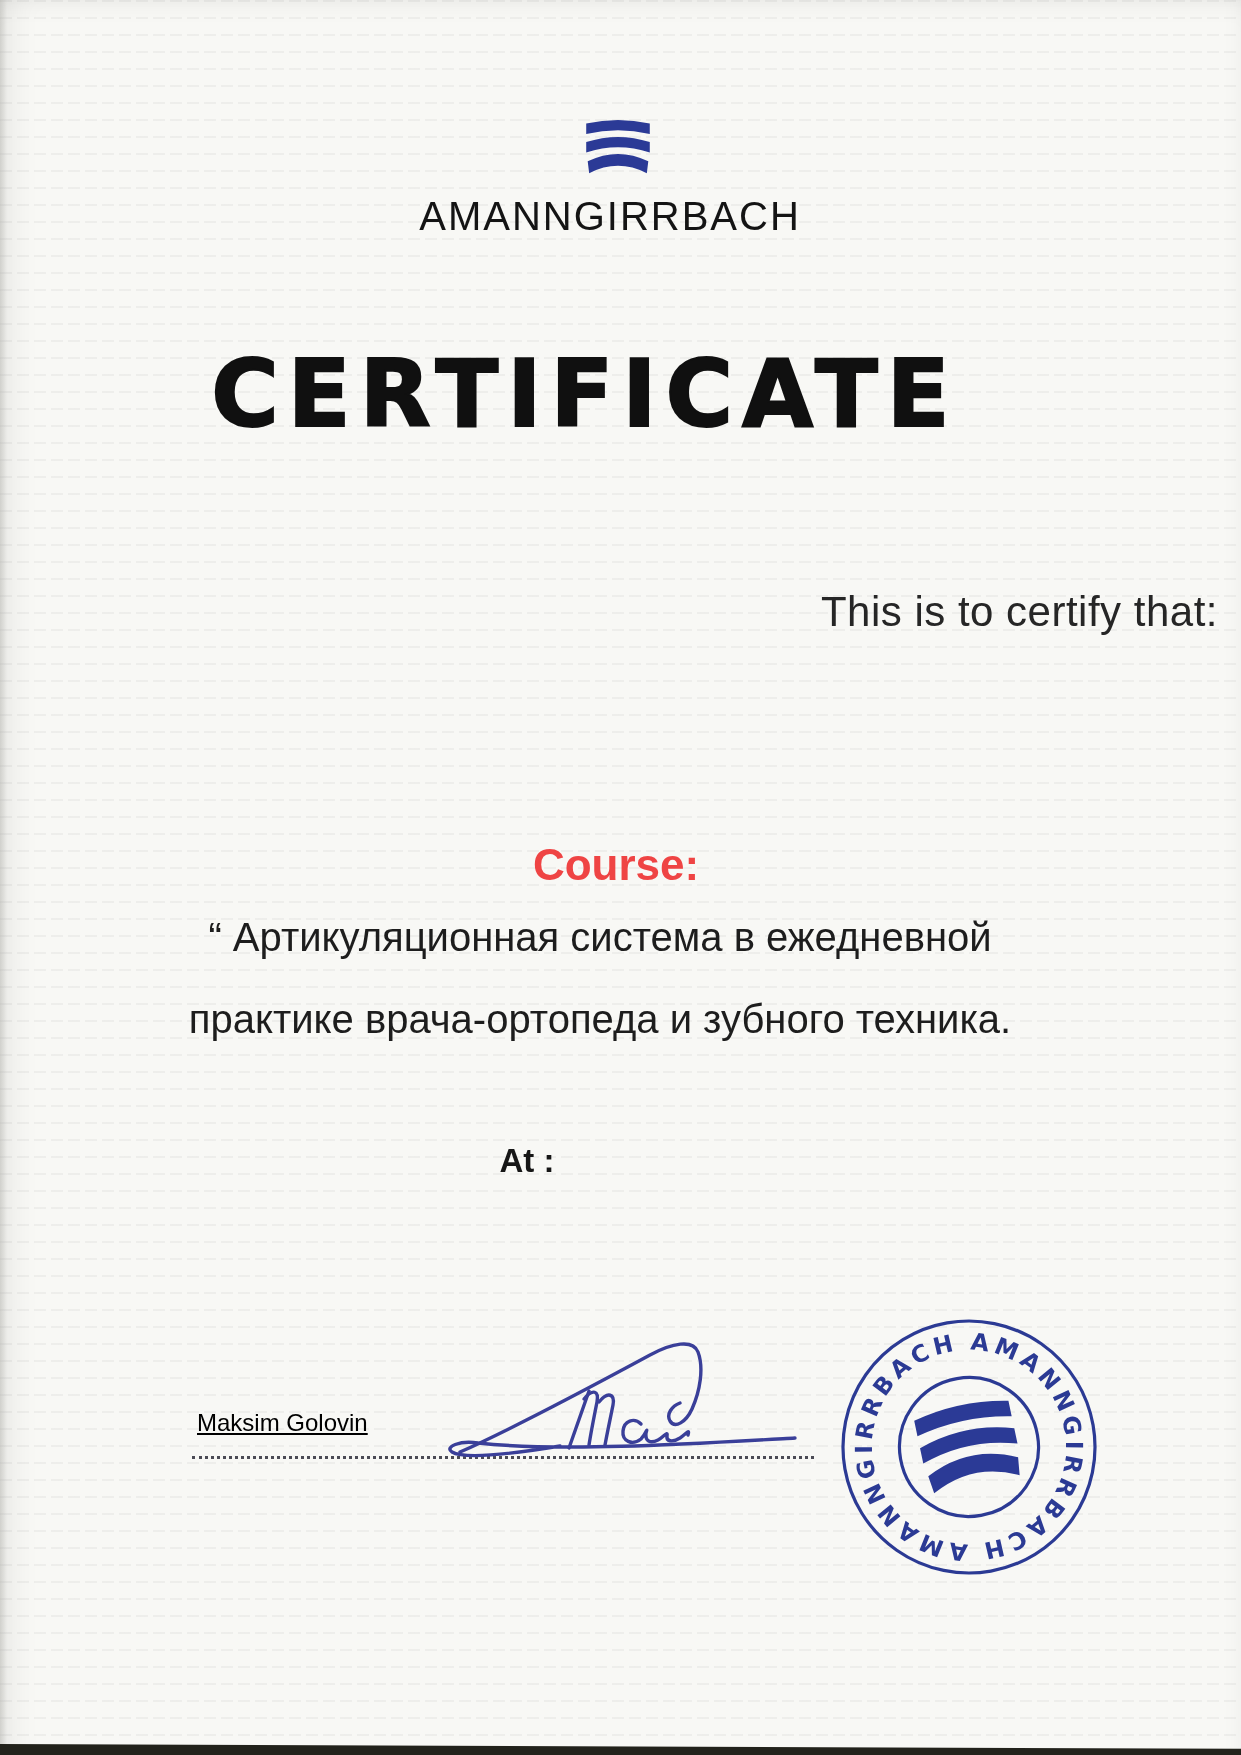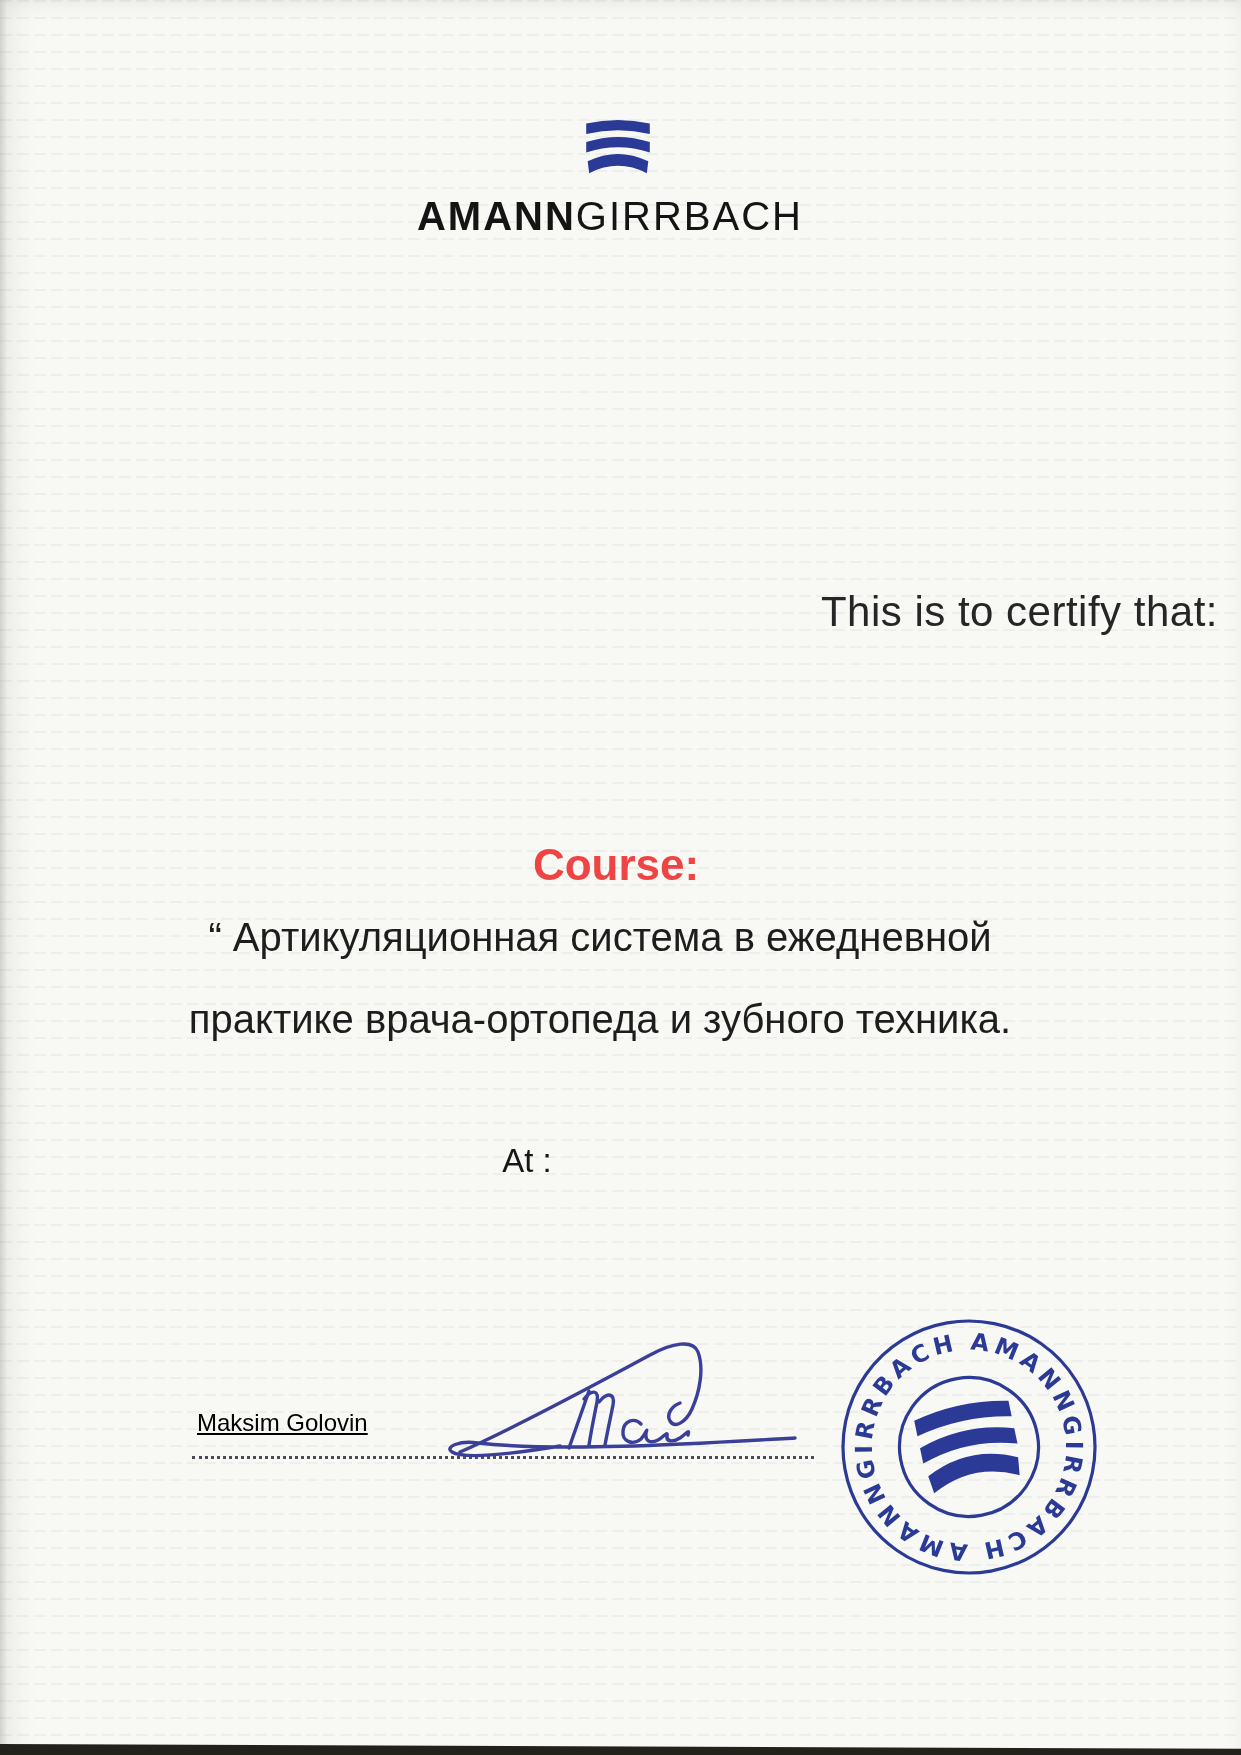--- a/index.html
+++ b/index.html
@@ -16,32 +16,32 @@
                 inset -16px 0 26px -22px rgba(0,0,0,0.08),
                 inset 0 22px 30px -26px rgba(0,0,0,0.10);}
   .scan-bottom{position:absolute;left:0;right:0;bottom:0;height:13px;background:#22221b;
     clip-path:polygon(0 15%, 100% 52%, 100% 100%, 0 100%);}
   .scan-left{position:absolute;left:0;top:0;bottom:0;width:7px;
     background:linear-gradient(90deg, rgba(180,180,175,0.45), rgba(180,180,175,0));}
 
   .logo-top{position:absolute;left:581px;top:114px;}
   .wordmark{position:absolute;left:0;top:194px;width:1220px;text-align:center;
     font-size:40px;letter-spacing:2px;color:#141414;white-space:nowrap;}
-  .wordmark .b{font-weight:bold;}
+  .wordmark .b{font-weight:normal;}
   .cert-title{position:absolute;left:0;top:349px;width:1170px;text-align:center;
     font-family:"DejaVu Sans",sans-serif;font-weight:bold;font-size:92px;line-height:1;
     letter-spacing:9px;color:#101010;-webkit-text-stroke:2px #101010;white-space:nowrap;}
   .certify-line{position:absolute;left:0;top:588px;width:1218px;text-align:right;
     font-size:42px;color:#262626;letter-spacing:0.5px;}
   .course-label{position:absolute;left:0;top:840px;width:1232px;text-align:center;
     font-size:44px;font-weight:bold;color:#ef4444;}
   .course-lines{position:absolute;left:0;top:896px;width:1200px;text-align:center;
     font-size:40px;color:#1d1d1d;line-height:82px;white-space:nowrap;}
   .atdate{position:absolute;left:0;top:1140px;width:1054px;text-align:center;
-    font-size:33px;font-weight:normal;color:#161616;line-height:42px;}
+    font-size:33px;font-weight:bold;color:#161616;line-height:42px;}
   .signatory-name{position:absolute;left:197px;top:1409px;font-size:24px;color:#000000;white-space:nowrap;text-decoration:underline;}
   .dotted-line{position:absolute;left:192px;top:1456px;width:622px;height:0;
     border-bottom:3px dotted #4b4b55;}
   .signature-svg{position:absolute;left:430px;top:1320px;}
   .stamp-svg{position:absolute;left:838px;top:1316px;}
   .ag-fill{fill:#2b3a96;}
   .stamp-stroke{fill:none;stroke:#2b3a94;stroke-width:3.2;}
   .ring-text{font-family:"DejaVu Sans",sans-serif;font-weight:bold;font-size:23.5px;
     letter-spacing:4.4px;fill:#2b3a94;}
   .sig-stroke{fill:none;stroke:#3a3f99;stroke-width:3.4;stroke-linecap:round;stroke-linejoin:round;}
@@ -60,20 +60,21 @@
       </g>
     </defs>
   </svg>
 
   <svg class="logo-top" width="74" height="68" viewBox="0 0 100 92">
     <use href="#ag-logo"></use>
   </svg>
 
   <div class="wordmark"><span class="b">AMANN</span><span>GIRRBACH</span></div>
 
+  <div class="cert-title">CERTIFICATE</div>
 
   <div class="certify-line">This is to certify that:</div>
 
   <div class="course-label">Course:</div>
   <div class="course-lines">
     <div>“ Артикуляционная система в ежедневной</div>
     <div>практике врача-ортопеда и зубного техника.</div>
   </div>
 
   <div class="atdate">

